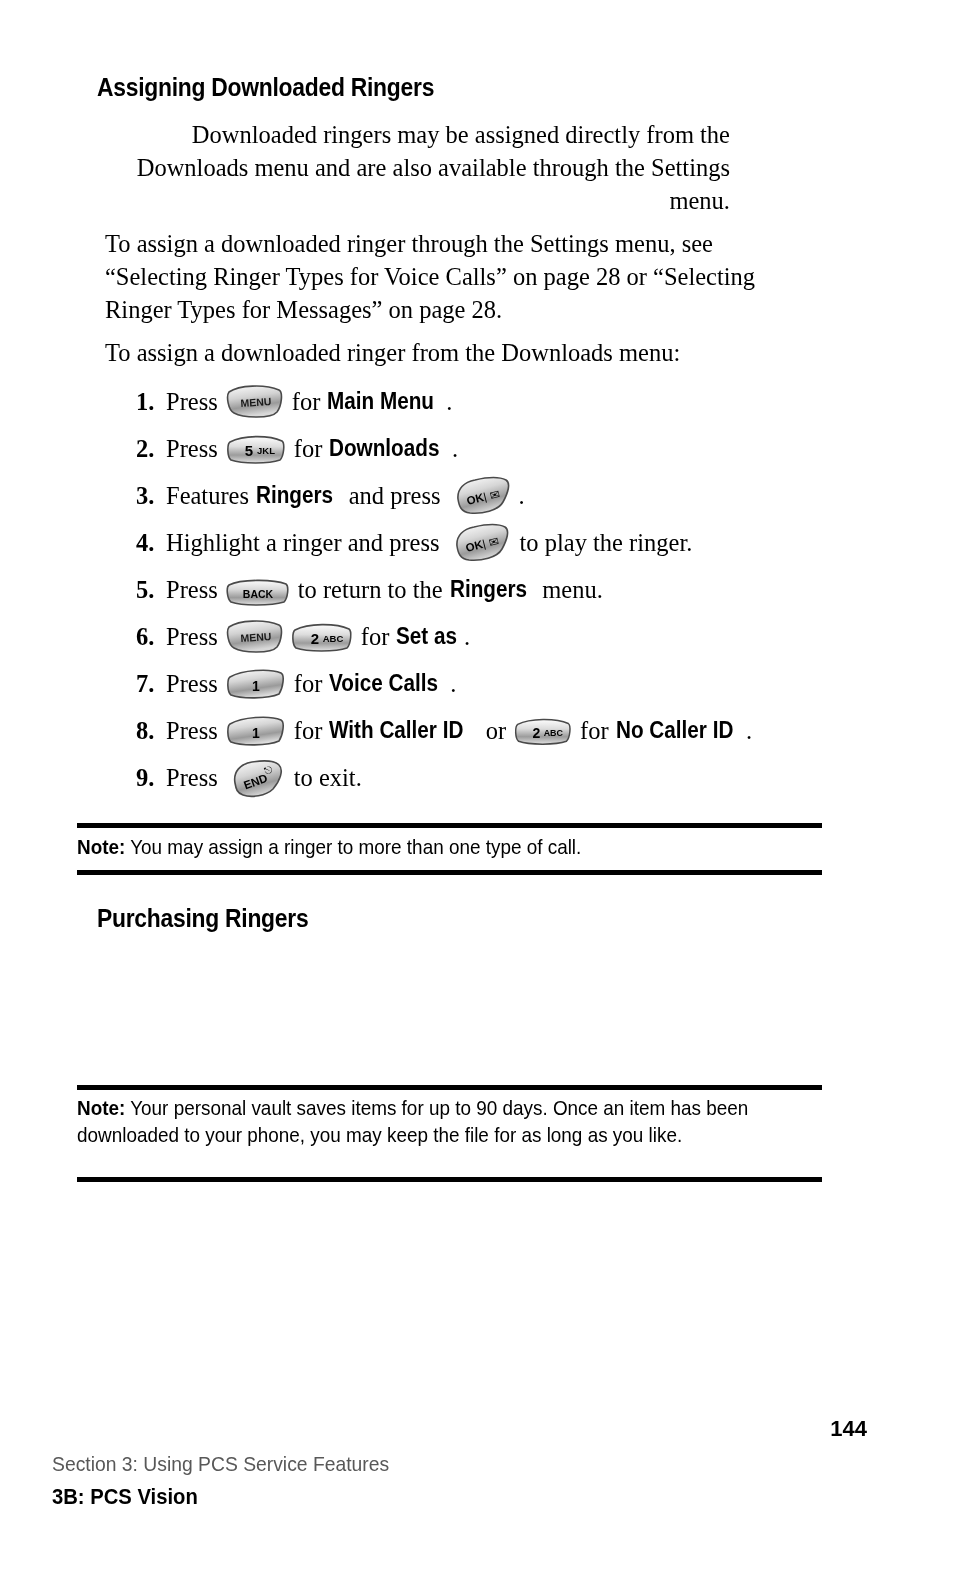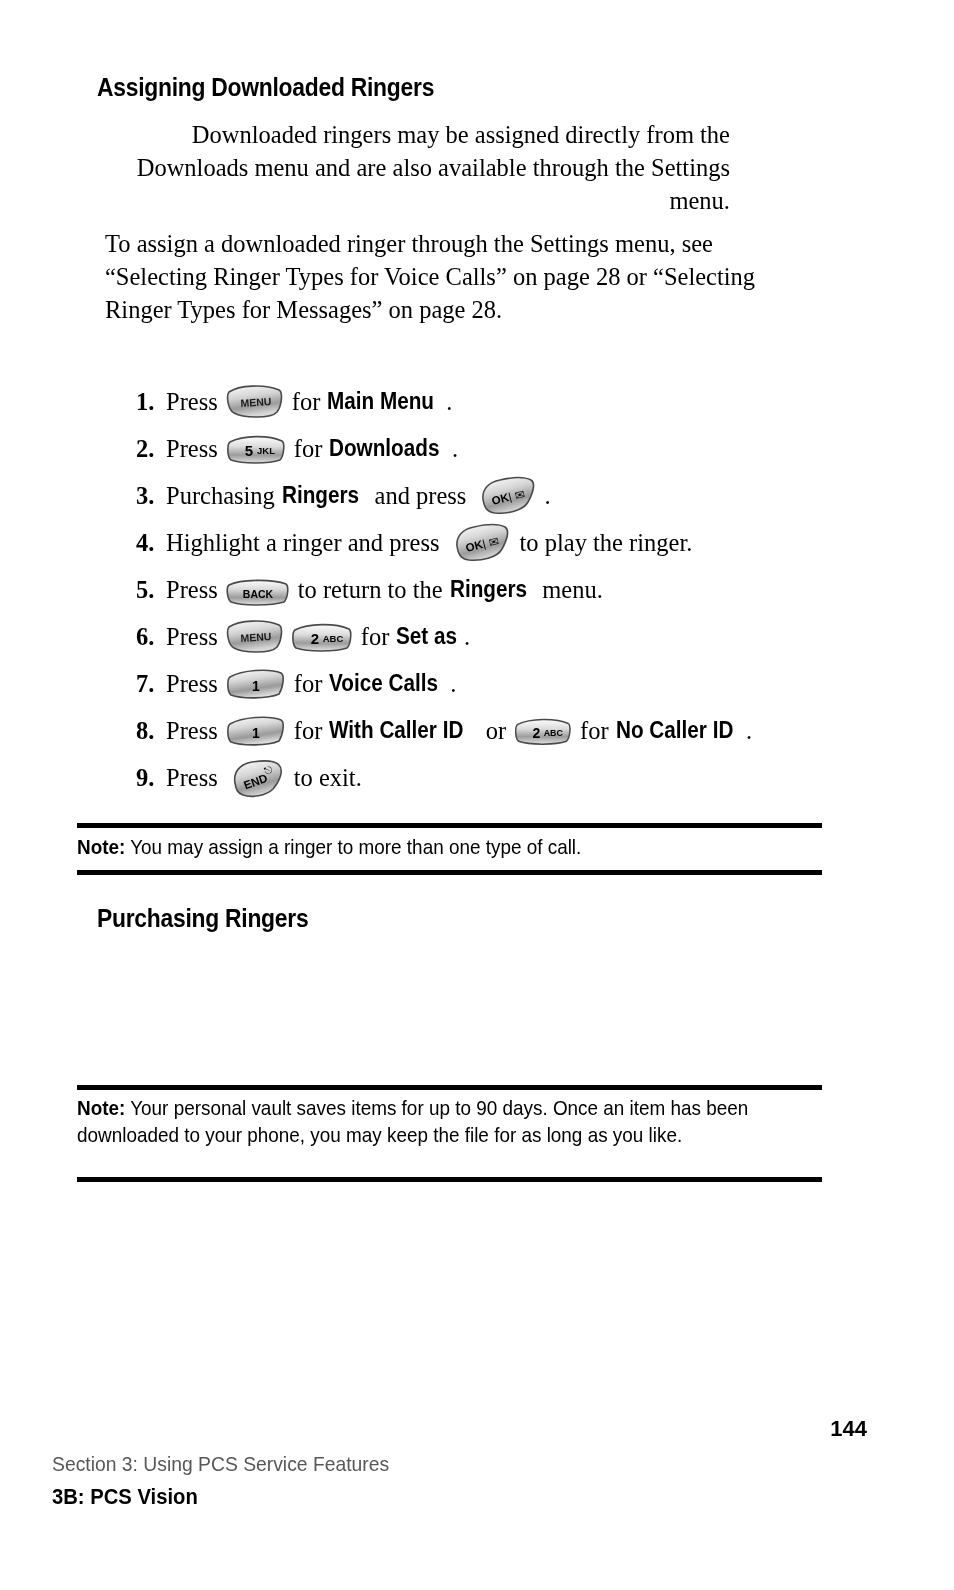--- a/index.html
+++ b/index.html
@@ -153,20 +153,21 @@
 <body>
 
 <div class="page">
 
   <div class="section-heading" style="left:97px; top:72px;">Assigning Downloaded Ringers</div>
 
   <div class="body-par" style="left:105px; top:118px; width:625px;text-align:right;">Downloaded ringers may be assigned directly from the Downloads menu and are also available through the Settings menu.</div>
 
   <div class="body-par" style="left:105px; top:227px; width:700px;">To assign a downloaded ringer through the Settings menu, see “Selecting Ringer Types for Voice Calls” on page 28 or “Selecting Ringer Types for Messages” on page 28.</div>
 
+  <div class="body-par" style="left:105px; top:336px; width:700px;">To assign a downloaded ringer from the Downloads menu:</div>
 
   <div class="steps">
 
     <div class="step">
       <span class="step-num">1.</span>
       <span class="step-txt">Press</span>
       <span class="sp"></span>
       <span class="key">
         <svg width="60" height="38" viewBox="0 0 60 38">
           <defs>
@@ -209,21 +210,21 @@
       </span>
       <span class="sp"></span>
       <span class="step-txt">for</span>
       <span class="sp"></span>
       <span class="step-strong">Downloads</span>
       <span>.</span>
     </div>
 
     <div class="step">
       <span class="step-num">3.</span>
-      <span class="step-txt">Purchasing</span>
+      <span class="step-txt">Features</span>
       <span class="sp"></span>
       <span class="step-strong">Ringers</span>
       <span class="sp"></span>
       <span class="step-txt">and press</span>
       <span class="sp"></span>
       <span class="key">
         <svg width="66" height="42" viewBox="0 0 66 42">
           <defs>
             <linearGradient id="gOk" x1="0.1" y1="0" x2="0.5" y2="1">
               <stop offset="0%" stop-color="#fdfdfd"></stop>

